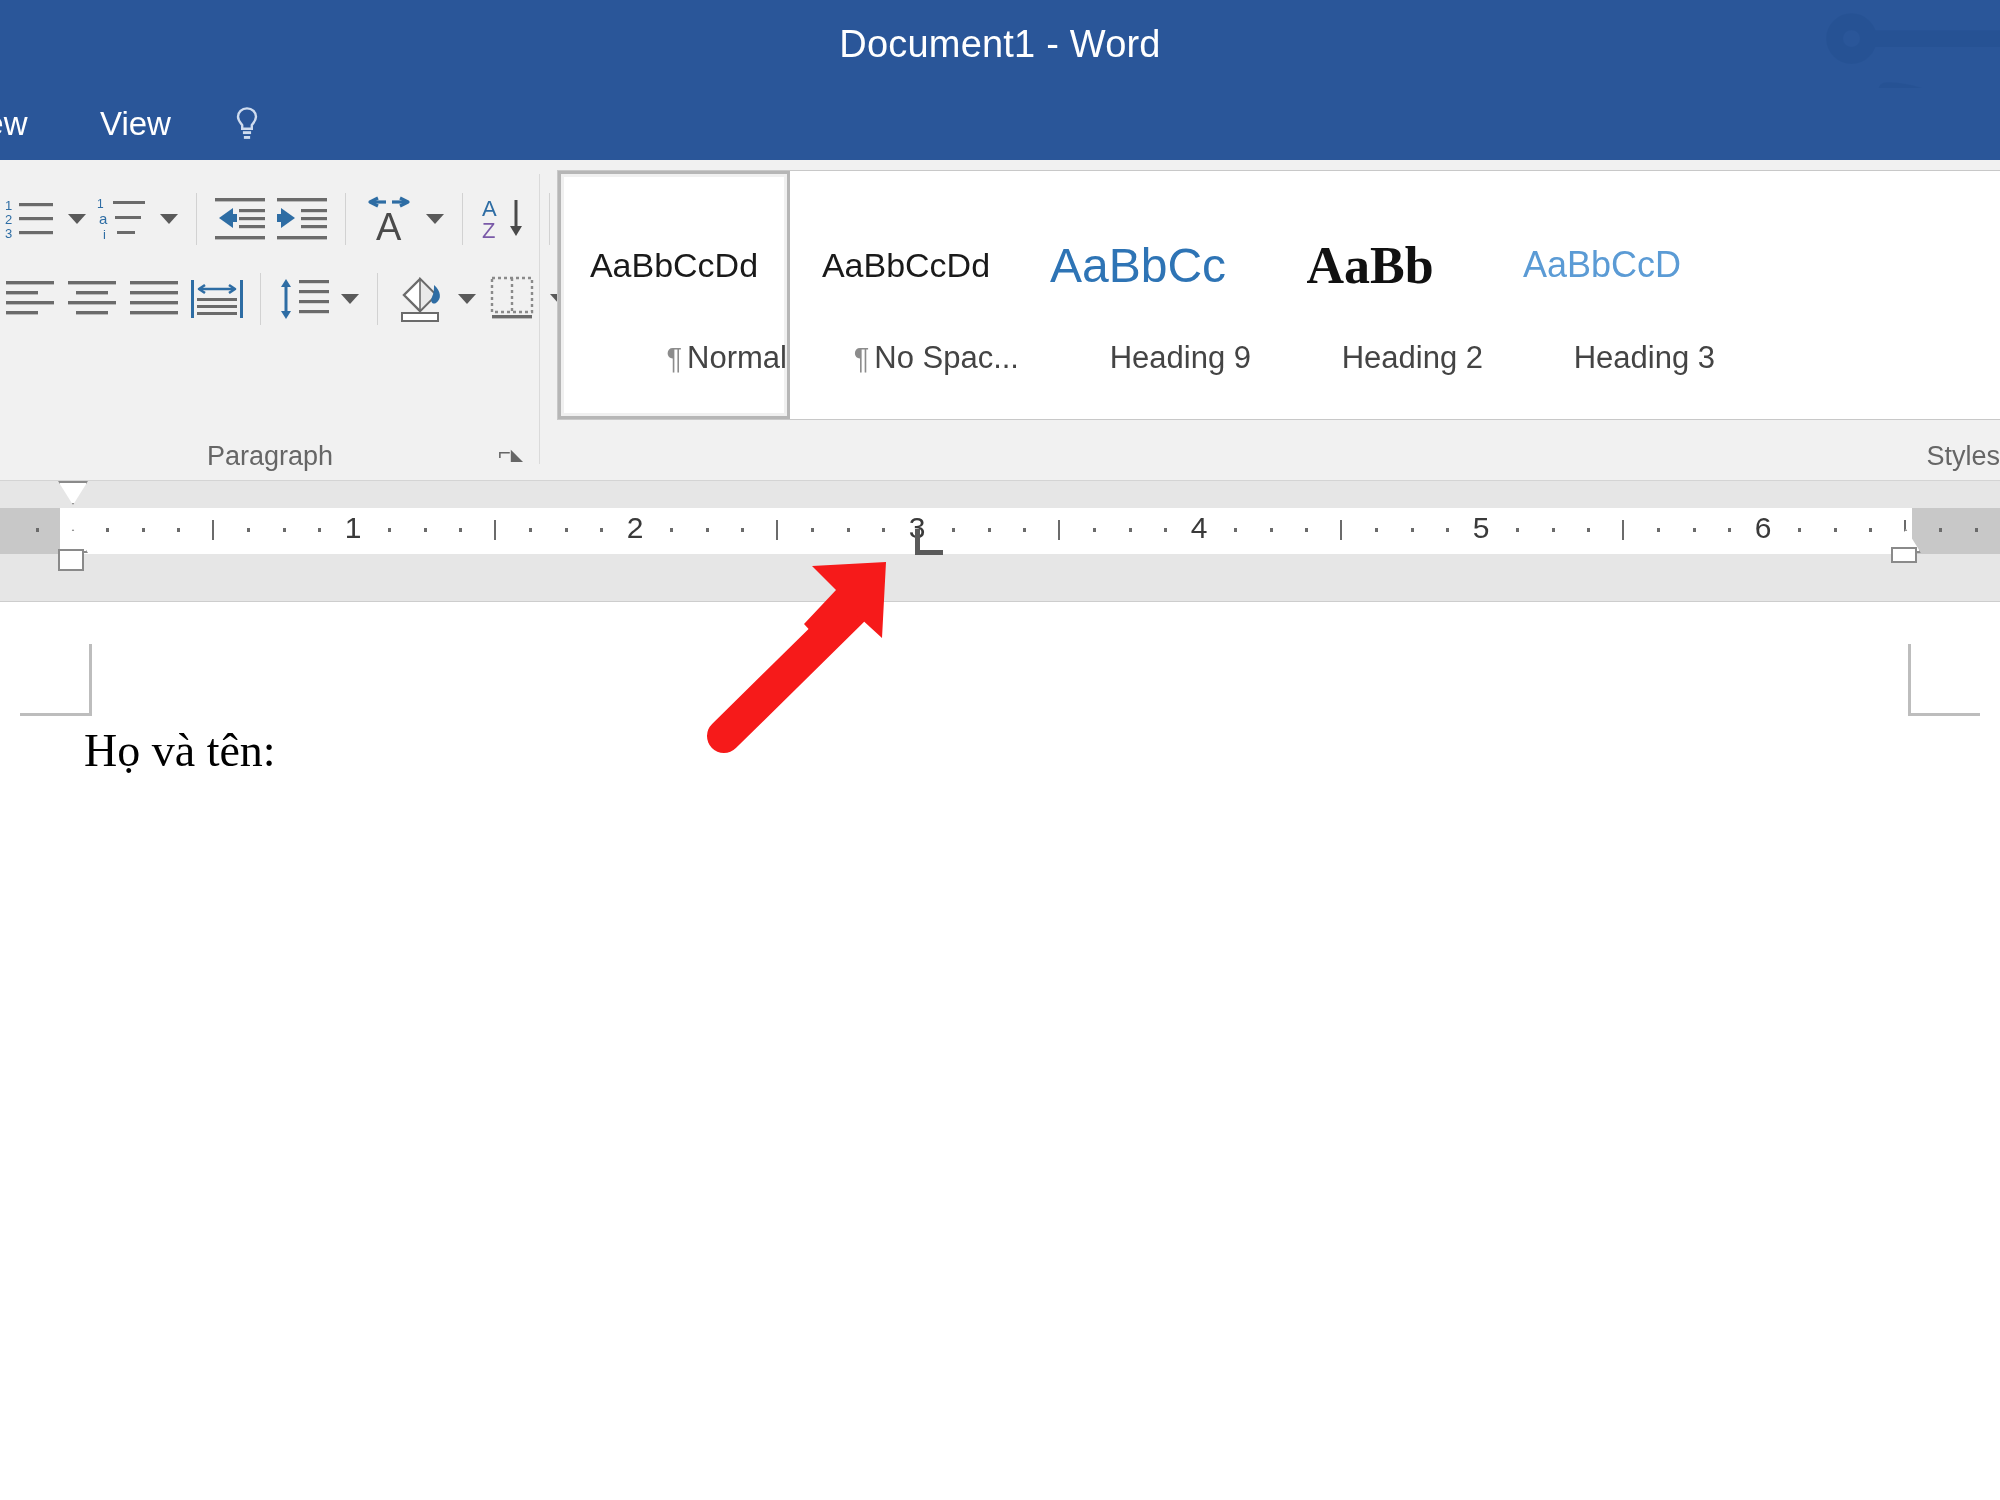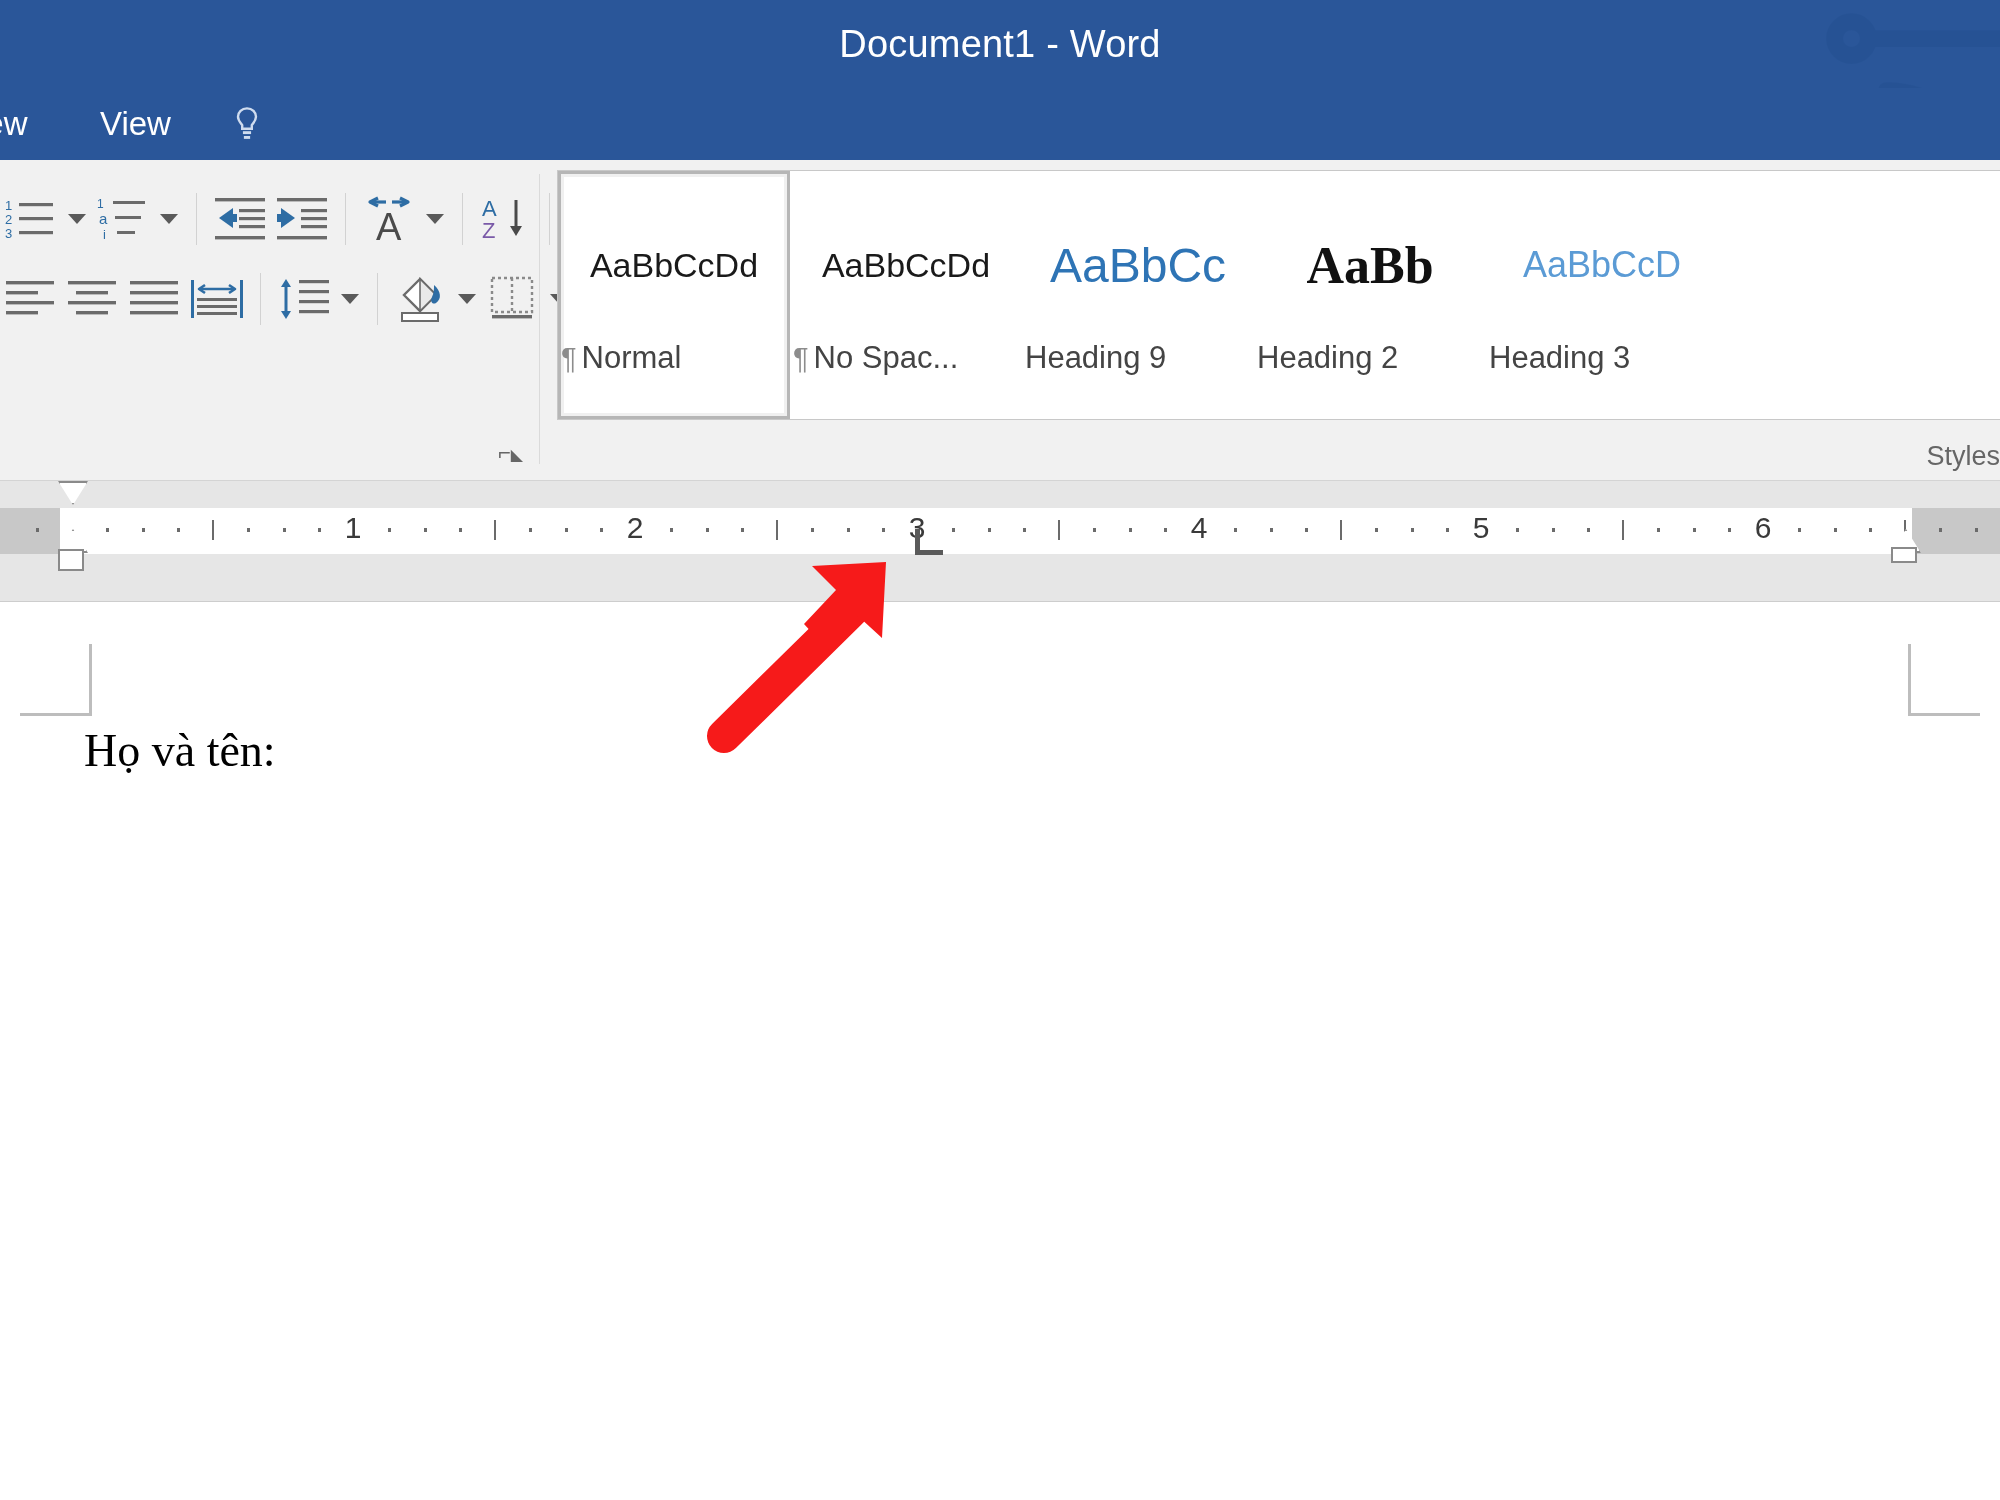--- a/index.html
+++ b/index.html
@@ -83,21 +83,21 @@
   .grp-styles{
     position:absolute;left:541px;top:0;width:1459px;height:320px;
   }
   .gal{
     position:absolute;left:16px;top:10px;right:0;height:248px;
     background:#ffffff;border:1px solid #c8c8c8;border-right:none;
     display:flex;align-items:stretch;overflow:hidden;
   }
   .style-cell{
     width:232px;flex:0 0 232px;display:flex;flex-direction:column;
-    align-items:flex-start;justify-content:center;background:#ffffff;
+    align-items:flex-end;justify-content:center;background:#ffffff;
     border:3px solid transparent;box-sizing:border-box;
   }
   .style-cell.selected{
     border:3px solid #b6b6b6;background:#ffffff;
     box-shadow:inset 0 0 0 3px #f0f0f0;
   }
   .style-preview{
     height:126px;display:flex;align-items:center;justify-content:center;
     width:100%;overflow:hidden;white-space:nowrap;
   }
@@ -395,20 +395,21 @@
             <rect x="5" y="3" width="40" height="34" fill="none" stroke="#8a8a8a" stroke-width="2.4" stroke-dasharray="3,3"></rect>
             <line x1="25" y1="3" x2="25" y2="37" stroke="#8a8a8a" stroke-width="2.4" stroke-dasharray="3,3"></line>
             <rect x="5" y="40" width="40" height="3.4" fill="#6b6b6b"></rect>
           </svg>
         </div>
         <div class="caret">
             <i></i>
           </div>
       </div>
 
+      <div class="grp-label">Paragraph</div>
       <div class="dlg-launcher">⌐<span style="font-size:16px">◣</span></div>
       <div class="grp-sep" style="right:0;"></div>
     </div>
 
     <div class="grp-styles">
       <div class="gal">
 
         <div class="style-cell selected">
           <div class="style-preview">
             <span class="sp-normal">AaBbCcDd</span>

